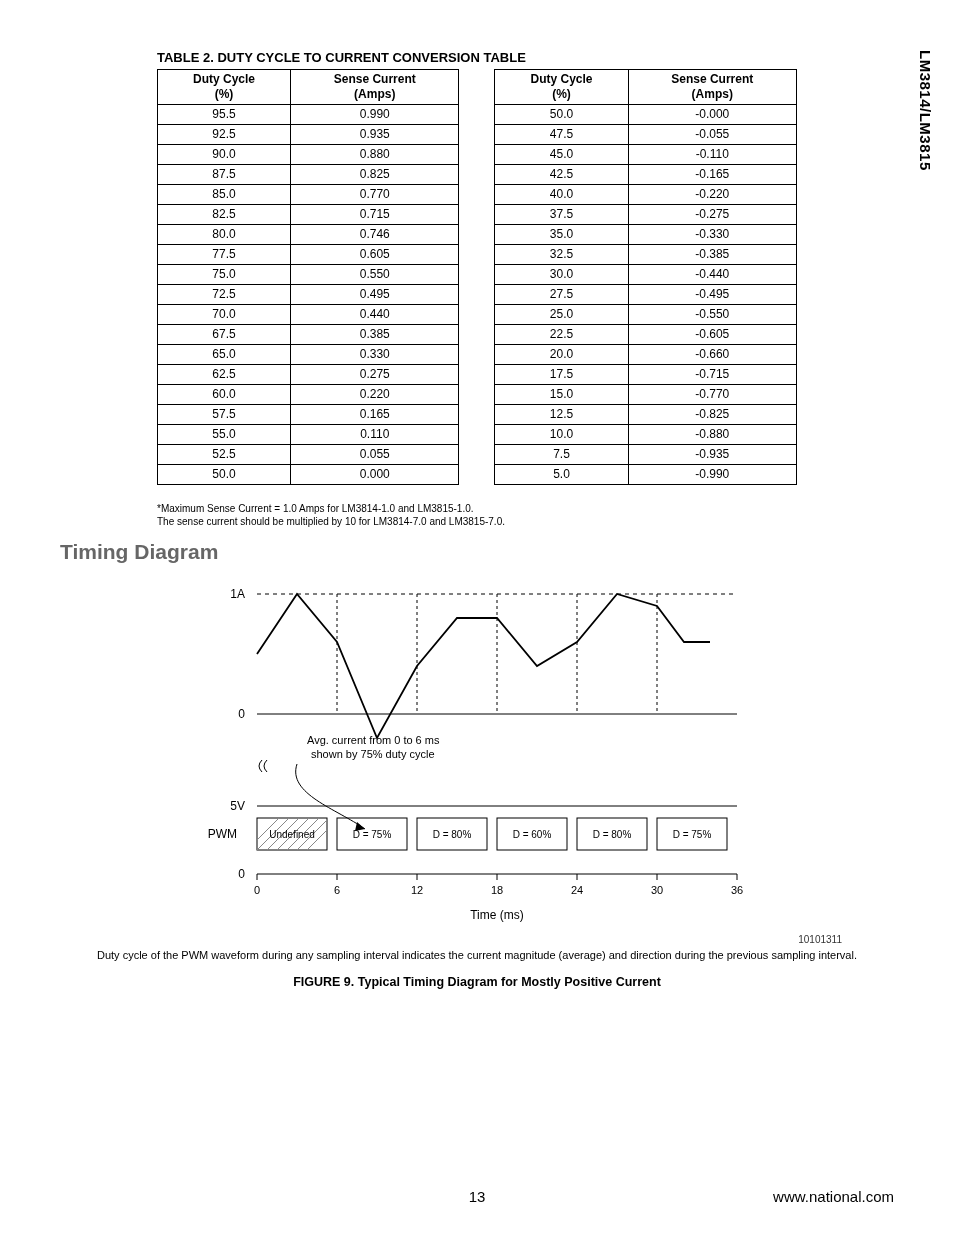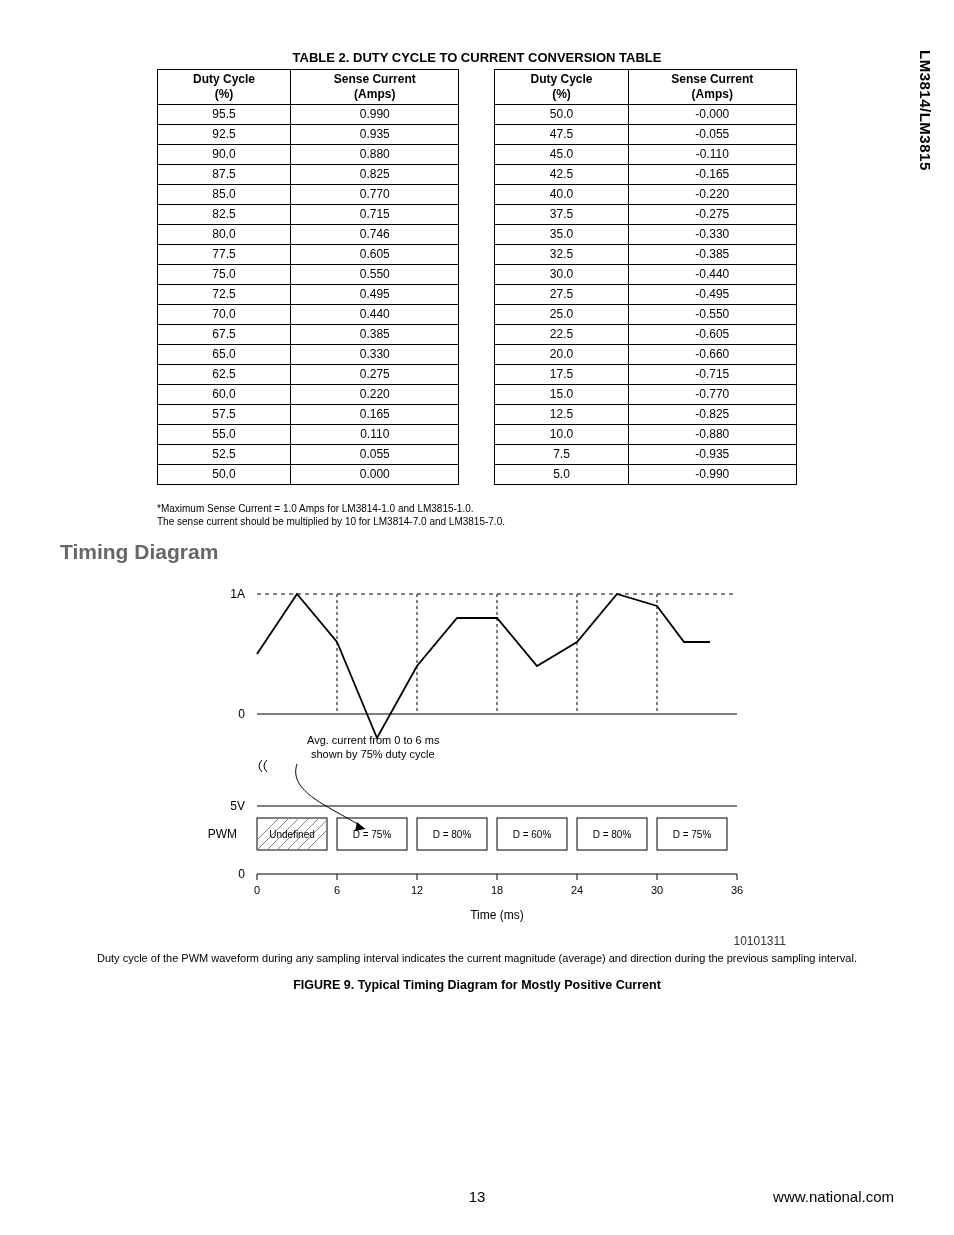--- a/index.html
+++ b/index.html
@@ -20,21 +20,20 @@
     writing-mode: vertical-rl;
     font-weight: bold;
     font-size: 15px;
     letter-spacing: 0.5px;
   }
   .table-wrap {
     margin: 0 auto;
     width: 640px;
   }
   .table-title {
-    text-align: center;
     font-weight: bold;
     font-size: 13px;
     margin-bottom: 4px;
   }
   table.conv {
     border-collapse: collapse;
     width: 100%;
     font-size: 12px;
   }
   table.conv th, table.conv td {
@@ -64,22 +63,22 @@
   }
   .figure-area {
     text-align: center;
   }
   .fig-svg {
     display: block;
     margin: 0 auto;
   }
   .fig-num {
     text-align: right;
-    font-size: 12px;
-    margin-right: 108px;
+    font-size: 10px;
+    margin-right: 52px;
     color:#333;
   }
   .caption-line {
     font-size: 11px;
     text-align: center;
     margin: 4px 0 14px 0;
   }
   .fig-title {
     font-weight: bold;
     text-align: center;

